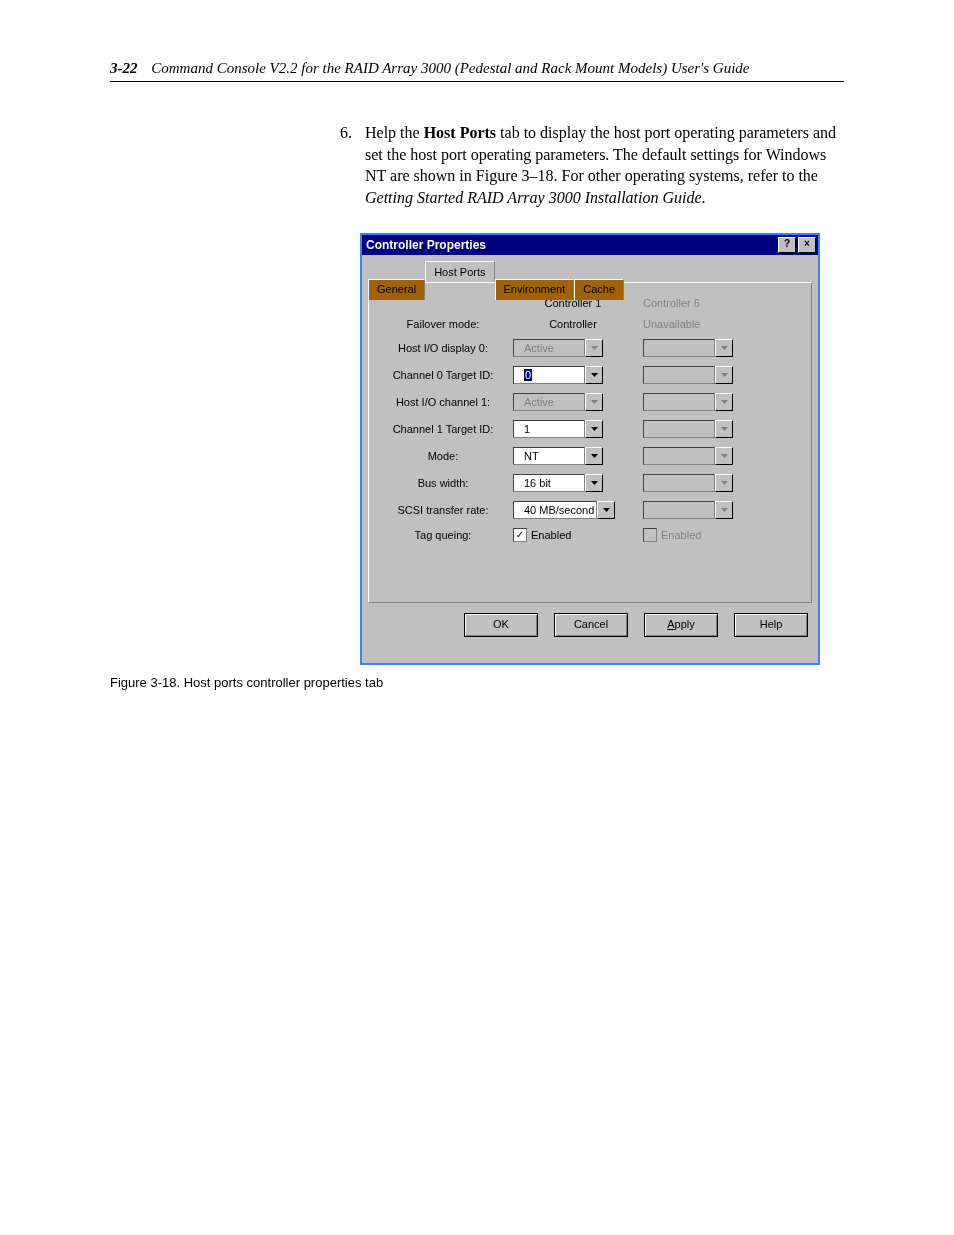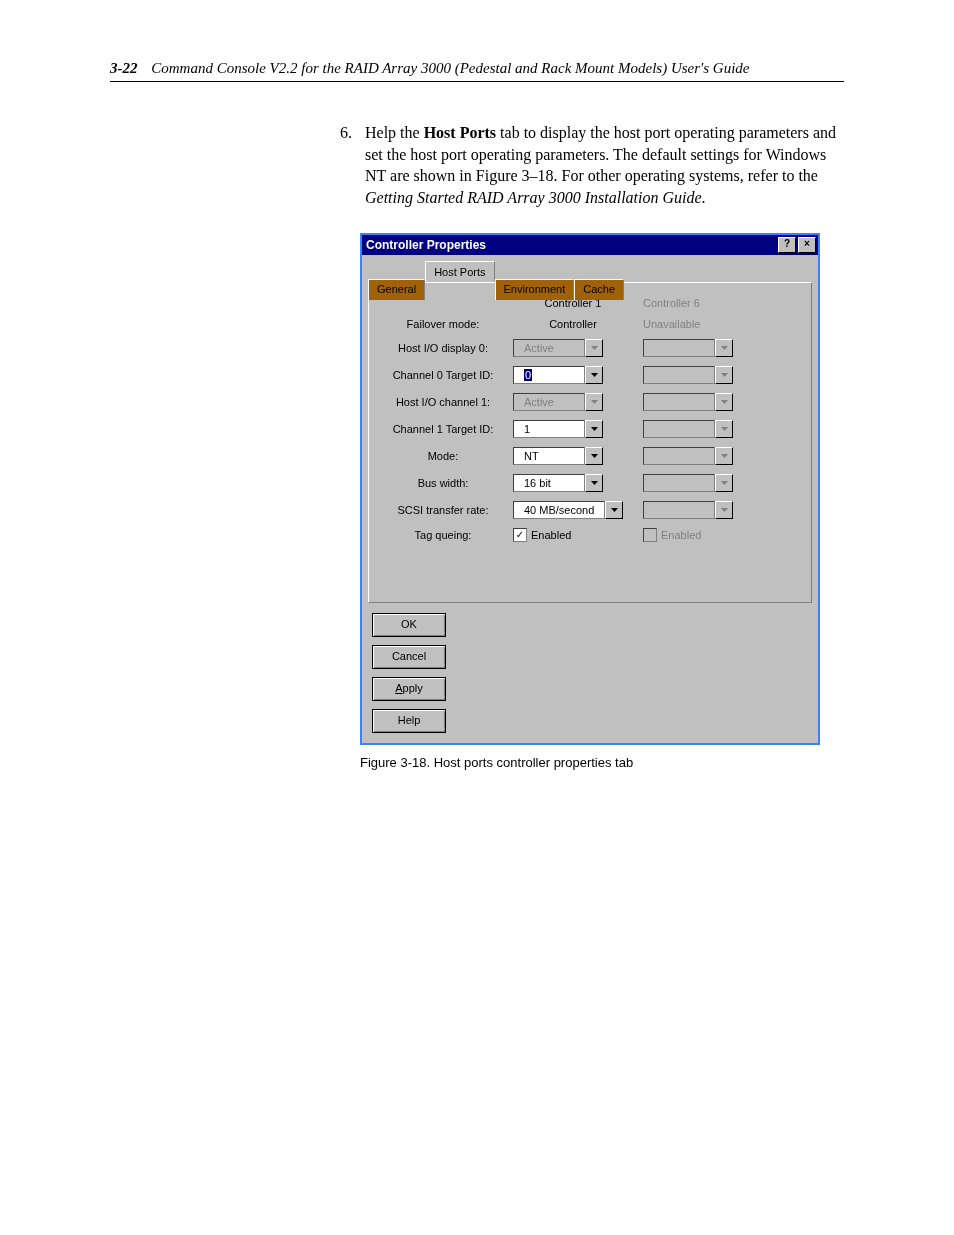--- a/index.html
+++ b/index.html
@@ -166,40 +166,38 @@
     align-items: center;
     justify-content: center;
     font-size: 10px;
     line-height: 10px;
   }
   .cbox.disabled .box { background: #c0c0c0; }
   .cbox.disabled .cblabel { color: #808080; }
   .dlg-buttons {
     display: flex;
     justify-content: flex-end;
-    gap: 8px;
-    padding: 4px 10px 10px 10px;
-    flex-direction: column;
+    gap: 16px;
+    padding: 4px 10px 26px 10px;
   }
   .btn {
     width: 72px;
     height: 22px;
     border: 1px solid #000;
     background: #c0c0c0;
     box-shadow: inset 1px 1px 0 #fff, inset -1px -1px 0 #808080;
     font-size: 11px;
     text-align: center;
     line-height: 20px;
   }
   .btn .ul { text-decoration: underline; }
   .figcap {
     font-family: Arial, Helvetica, sans-serif;
     font-size: 13px;
     margin-top: 10px;
-    margin-left: 250px;
   }
   .sel0 {
     background: #000080;
     color: #fff;
     padding: 0 1px;
   }
 </style>
 </head>
 <body>
 
@@ -341,21 +339,21 @@
           <div class="combo disabled">
             <div class="cfield"></div>
             <div class="cbtn">
                 <svg viewBox="0 0 7 4">
                   <path d="M0 0 L7 0 L3.5 4 Z" fill="#808080"></path>
                 </svg>
               </div>
           </div>
 
           <div class="lbl">SCSI transfer rate:</div>
-          <div class="combo" style="width:110px">
+          <div class="combo" style="width:102px">
             <div class="cfield">40 MB/second</div>
             <div class="cbtn">
                 <svg viewBox="0 0 7 4">
                   <path d="M0 0 L7 0 L3.5 4 Z" fill="#000"></path>
                 </svg>
               </div>
           </div>
           <div class="combo disabled">
             <div class="cfield"></div>
             <div class="cbtn">

